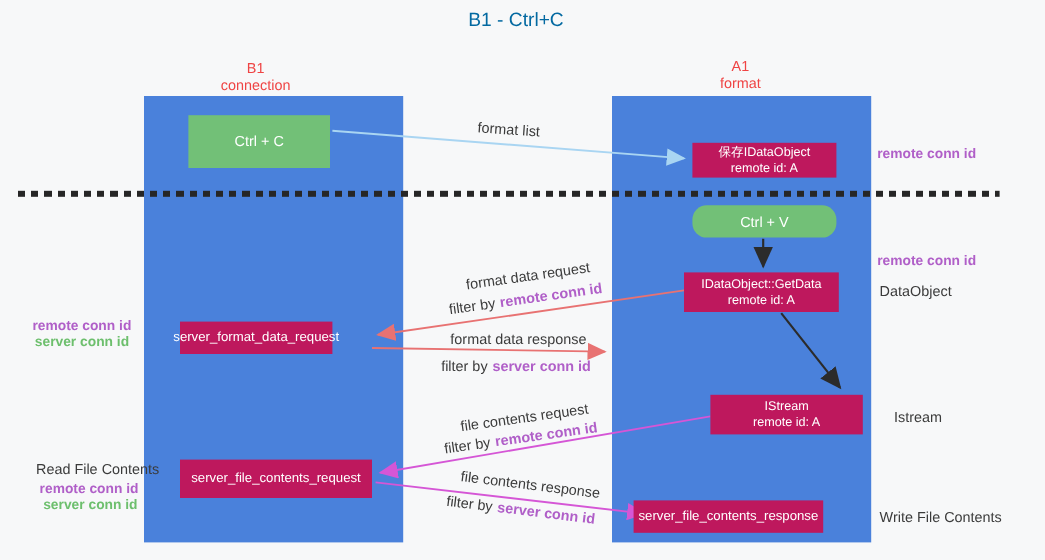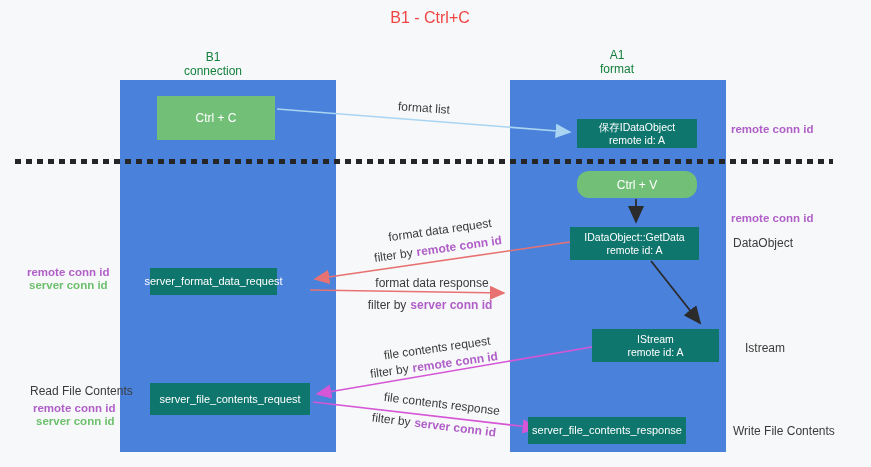--- a/index.html
+++ b/index.html
@@ -4,39 +4,39 @@
 <style>
   html,body { margin:0; padding:0; }
   .canvas {
     position:relative; width:871px; height:467px;
     background:#f7f8f9; overflow:hidden;
     font-family:"Liberation Sans", sans-serif;
     color:#3b3b3b;
   }
   .title {
     position:absolute; top:7px; left:0; width:860px;
-    text-align:center; font-size:16px; line-height:21px; color:#ef4444;
+    text-align:center; font-size:16px; line-height:21px; color:#0369a1;
   }
   .colhead {
     position:absolute; transform:translateX(-50%);
-    text-align:center; font-size:12px; line-height:14px; color:#15803d;
+    text-align:center; font-size:12px; line-height:14px; color:#ef4444;
   }
   .col-rect { position:absolute; background:#4a81db; z-index:1; }
   .arrows { position:absolute; left:0; top:0; z-index:2; }
   .dashes {
     position:absolute; left:15px; top:159px; width:818px; height:5px; z-index:4;
     background:repeating-linear-gradient(90deg,#262626 0 6px,transparent 6px 11px);
   }
   .node {
     position:absolute; z-index:3;
     display:flex; flex-direction:column; align-items:center; justify-content:center;
     color:#fff; text-align:center; white-space:nowrap;
   }
   .node.green { background:#72c077; font-size:12px; }
-  .node.orange { background:#0f766e; font-size:11px; line-height:13px;align-items:center; }
+  .node.orange { background:#be185d; font-size:11px; line-height:13px;align-items:center; }
   .node.orange.two { font-size:10.5px; }
   .lbl {
     position:absolute; z-index:5; white-space:nowrap;
     font-size:12px; color:#3b3b3b;
   }
   .lbl.cen { transform:translate(-50%,-50%); }
   .lbl.r-neg { transform:translate(-50%,-50%) rotate(-8deg); }
   .lbl.r-pos { transform:translate(-50%,-50%) rotate(7deg); }
   .lbl.r-sm  { transform:translate(-50%,-50%) rotate(4deg); }
   .purple { color:#b05fc8; font-weight:bold; }

